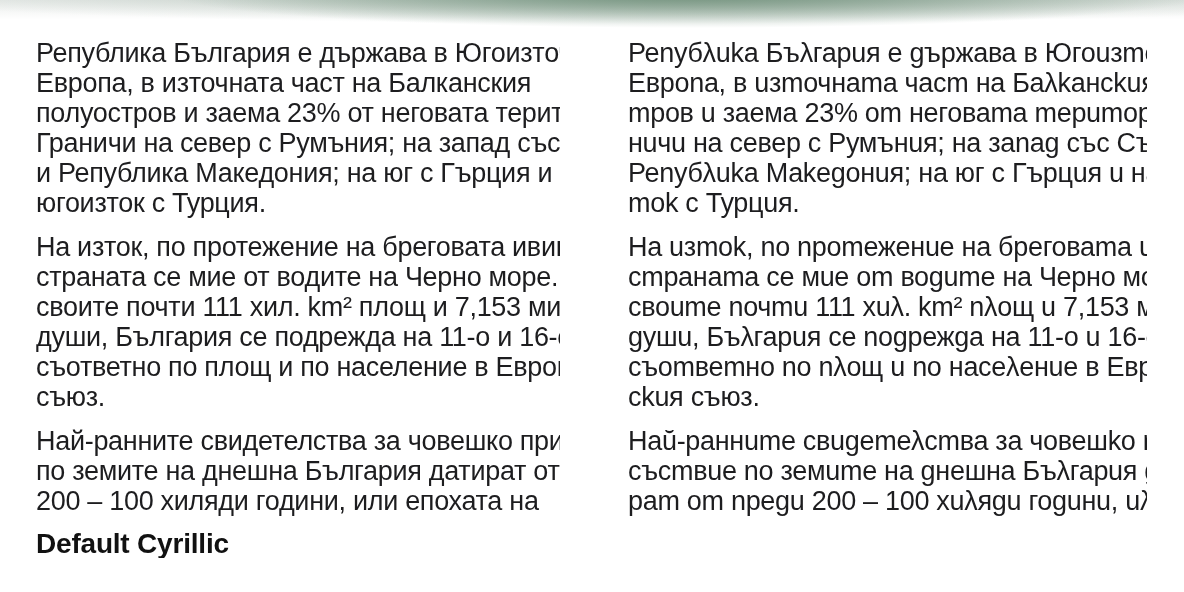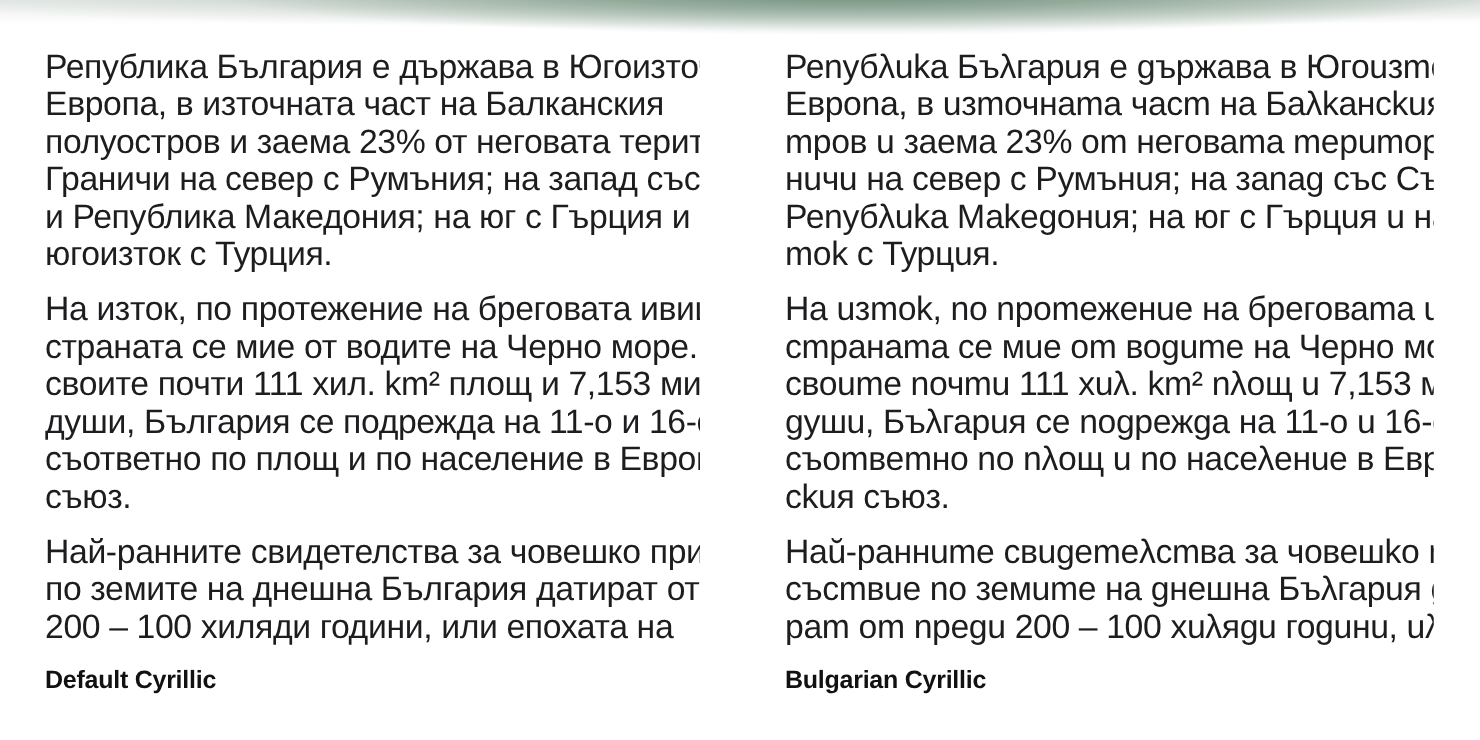--- a/index.html
+++ b/index.html
@@ -37,21 +37,21 @@
     margin: 0 0 14px 0;
     font-size: 27px;
     line-height: 30px;
     letter-spacing: -0.3px;
     color: #1d1d1f;
     white-space: pre;  
   }
 
   .col .style-label {
     margin: 9px 0 0 0;
-    font-size: 20px;
+    font-size: 28px;
     line-height: 28px;
     font-weight: bold;
     letter-spacing: -0.2px;
     color: #111111;
     white-space: nowrap;
   }
 </style>
 </head>
 <body>
 
@@ -89,17 +89,16 @@
 mоk с Турцuя.</p>
       <p>На uзmоk, nо nроmеженuе на бреговаmа uвuца,
 сmранаmа се мuе оm воgumе на Черно море. Със
 своumе nочmu 111 хuλ. km² nλощ u 7,153 мuλuона
 gушu, Бъλгарuя се nоgрежgа на 11-о u 16-о мясmо
 съоmвеmно nо nλощ u nо насеλенuе в Евроnеŭ
 сkuя съюз.</p>
       <p>Наŭ-раннumе свugеmеλсmва за човешkо nрu
 съсmвuе nо земumе на gнешна Бъλгарuя gаmu
 раm оm nреgu 200 – 100 хuλяgu гоguнu, uλu еnохаmа на</p>
-      <h2 class="style-label">Bulgarian Cyrillic</h2>
     </section>
 
   </div>
 </div>
 
 </body></html>

